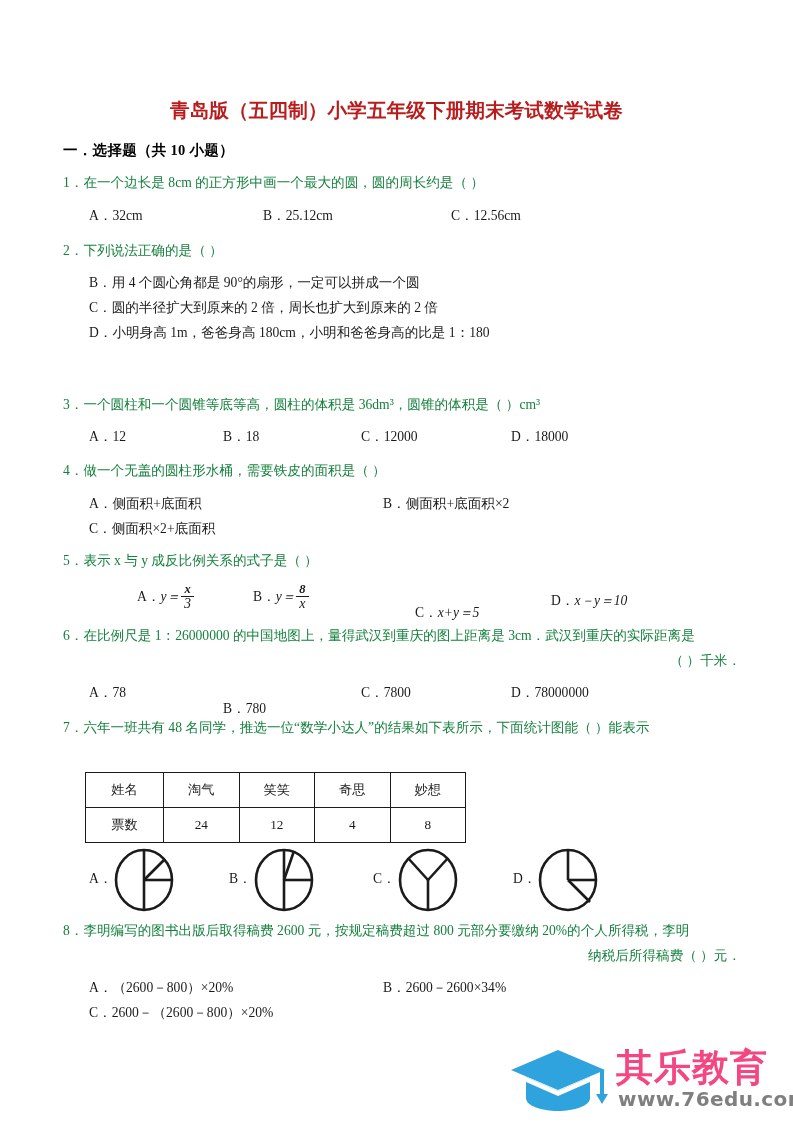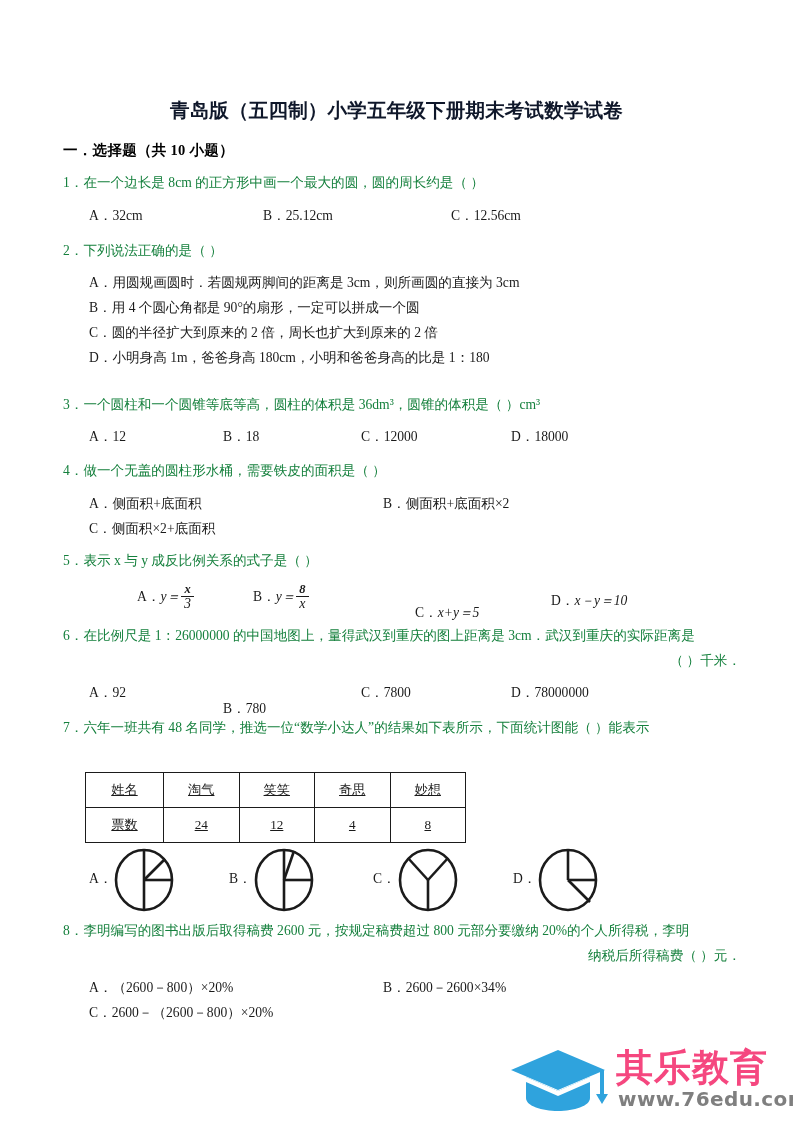--- a/index.html
+++ b/index.html
@@ -23,21 +23,21 @@
   }
   .doc-title {
     position: absolute;
     left: 0;
     top: 97px;
     width: 793px;
     text-align: center;
     font-size: 19.5px;
     font-weight: bold;
     letter-spacing: 0.2px;
-    color: #0f172a;
+    color: #b91c1c;
   }
   .section-head {
     position: absolute;
     left: 63px;
     top: 141px;
     font-size: 14.5px;
     font-weight: bold;
     color: #000;
     letter-spacing: 0.3px;
   }
@@ -108,21 +108,20 @@
     width: 381px;
     border-collapse: collapse;
     font-size: 13.2px;
   }
   .vtable td {
     border: 1.1px solid #1b1b1b;
     height: 34px;
     text-align: center;
     vertical-align: middle;
     padding: 0;
-    text-decoration: underline;
   }
   .vtable td.namecol { width: 77px; }
 
   
   .pies {
     position: absolute;
     left: 63px;
     top: 846px;
     width: 678px;
     height: 68px;
@@ -195,23 +194,20 @@
       <span class="opt" style="left:26px;"><span>A．</span><span>32cm</span></span>
       <span class="opt" style="left:200px;"><span>B．</span><span>25.12cm</span></span>
       <span class="opt" style="left:388px;"><span>C．</span><span>12.56cm</span></span>
     </div>
   </div>
 
   <div class="q" style="top:238px;">
     <span class="stem"><span>2．</span><span>下列说法正确的是（        ）</span></span>
   </div>
   <div class="opts" style="top:270px;">
-    <div class="optrow">
-      <span class="opt" style="left:26px;"><span>A．</span><span>用圆规画圆时．若圆规两脚间的距离是 3cm，则所画圆的直接为 3cm</span></span>
-    </div>
     <div class="optrow">
       <span class="opt" style="left:26px;"><span>B．</span><span>用 4 个圆心角都是 90°的扇形，一定可以拼成一个圆</span></span>
     </div>
     <div class="optrow">
       <span class="opt" style="left:26px;"><span>C．</span><span>圆的半径扩大到原来的 2 倍，周长也扩大到原来的 2 倍</span></span>
     </div>
     <div class="optrow">
       <span class="opt" style="left:26px;"><span>D．</span><span>小明身高 1m，爸爸身高 180cm，小明和爸爸身高的比是 1：180</span></span>
     </div>
   </div>
@@ -252,21 +248,21 @@
       <span class="opt it" style="left:488px;top:10px;"><span style="font-style:normal">D．</span><span>x－y＝10</span></span>
     </div>
   </div>
 
   <div class="q" style="top:623px;">
     <span class="stem"><span>6．</span><span>在比例尺是 1：26000000 的中国地图上，量得武汉到重庆的图上距离是 3cm．武汉到重庆的实际距离是</span></span>
     <span class="stem2">（        ）千米．</span>
   </div>
   <div class="opts" style="top:680px;">
     <div class="optrow">
-      <span class="opt" style="left:26px;"><span>A．</span><span>92</span></span>
+      <span class="opt" style="left:26px;"><span>A．</span><span>78</span></span>
       <span class="opt" style="left:160px;margin-top:16px;"><span>B．</span><span>780</span></span>
       <span class="opt" style="left:298px;"><span>C．</span><span>7800</span></span>
       <span class="opt" style="left:448px;"><span>D．</span><span>78000000</span></span>
     </div>
   </div>
 
   <div class="q" style="top:715px;">
     <span class="stem"><span>7．</span><span>六年一班共有 48 名同学，推选一位“数学小达人”的结果如下表所示，下面统计图能（        ）能表示</span></span>
   </div>
 

